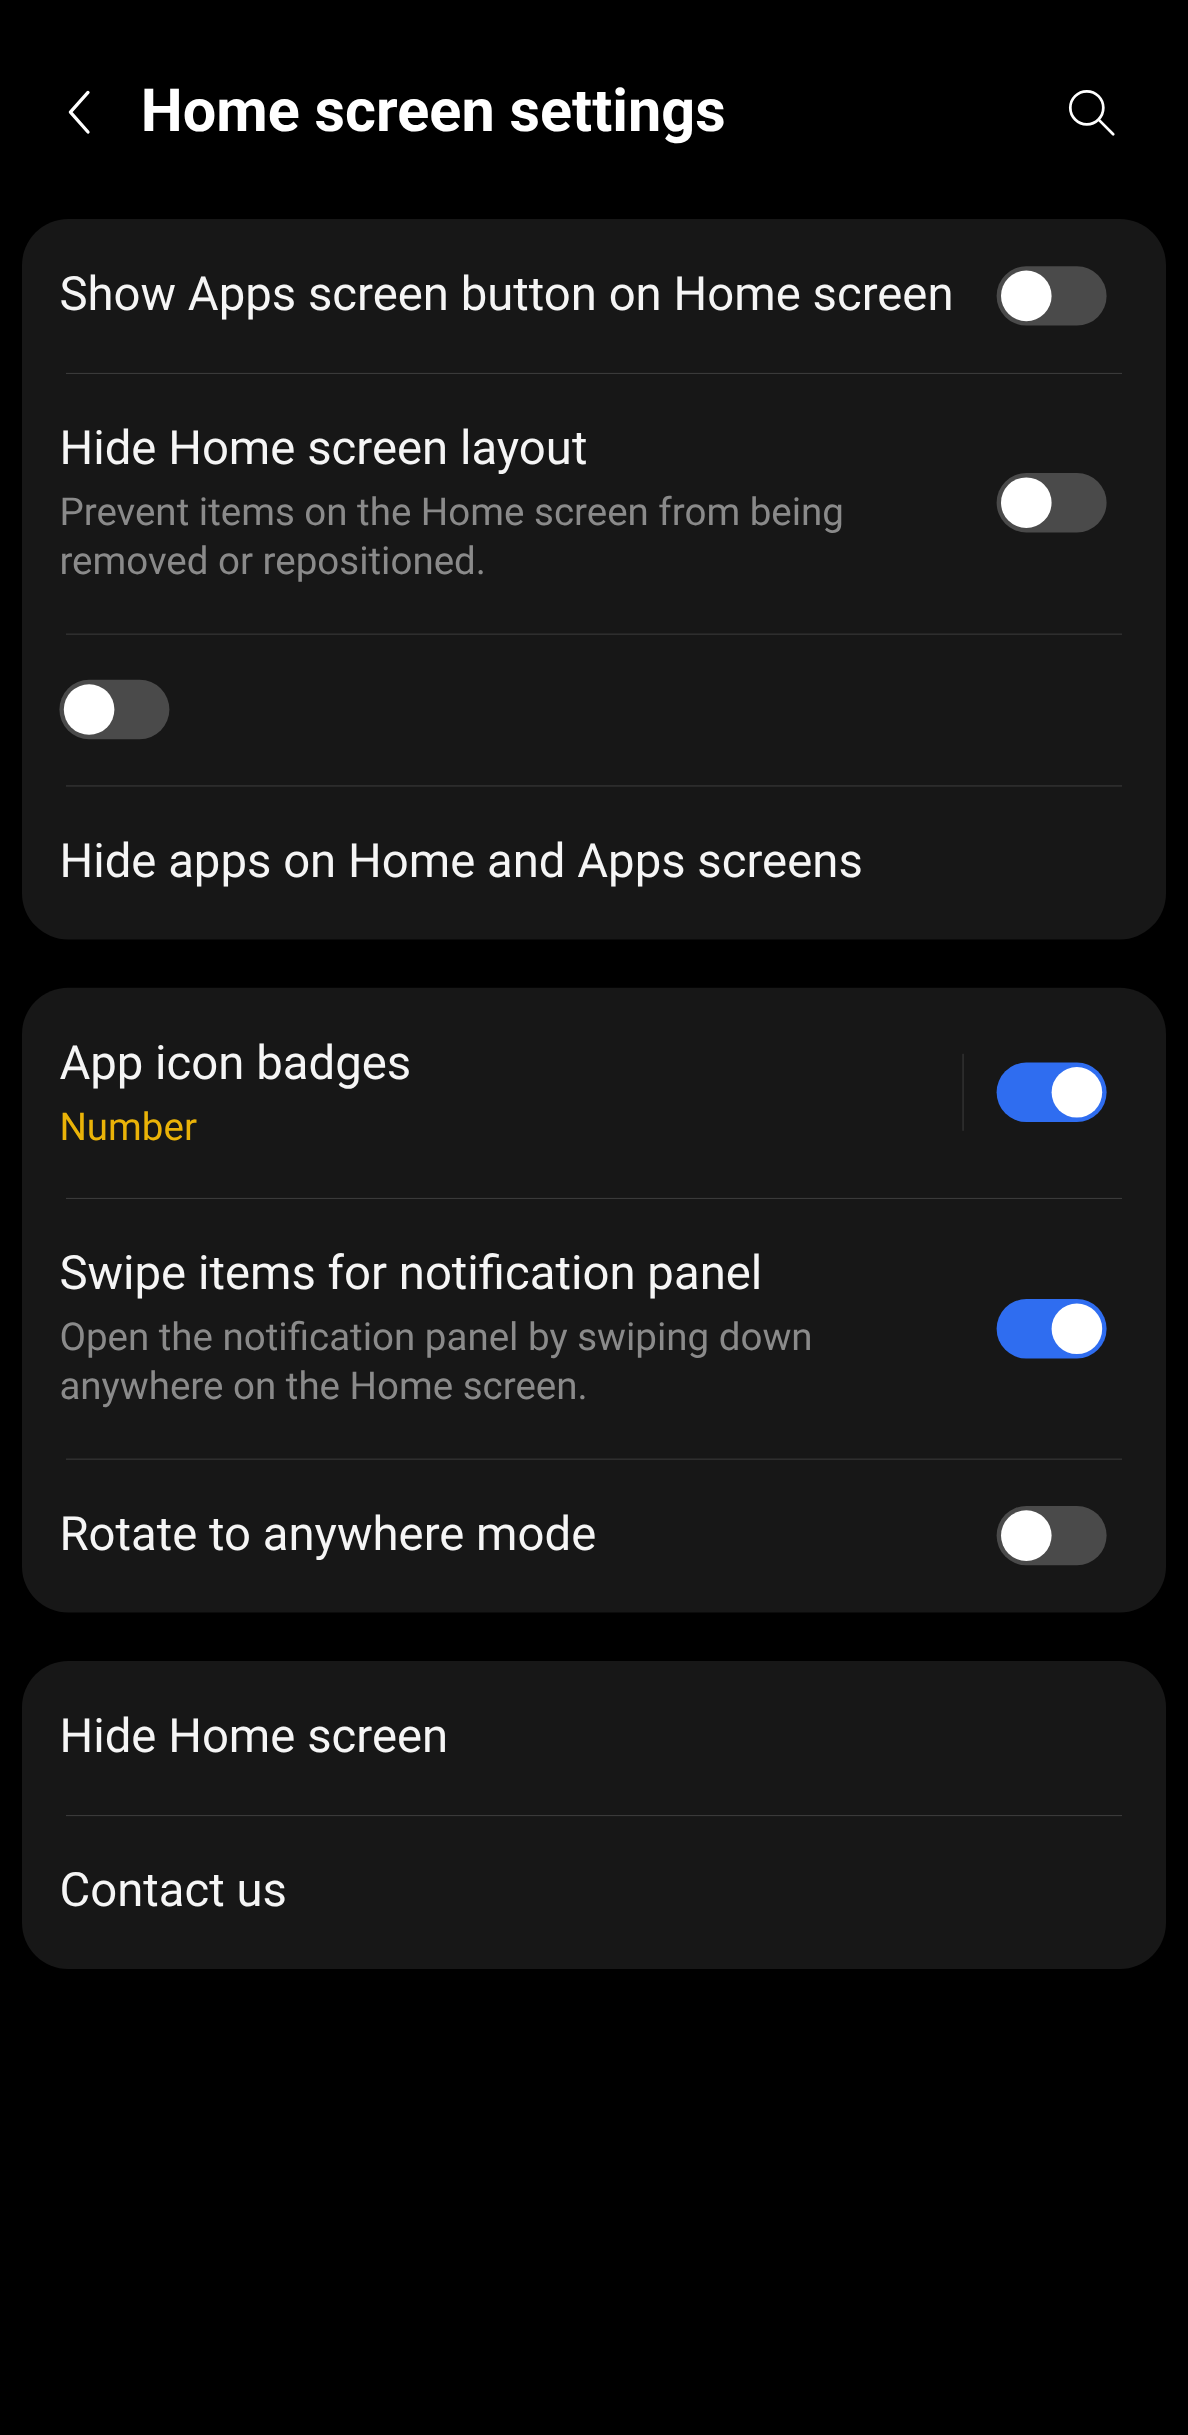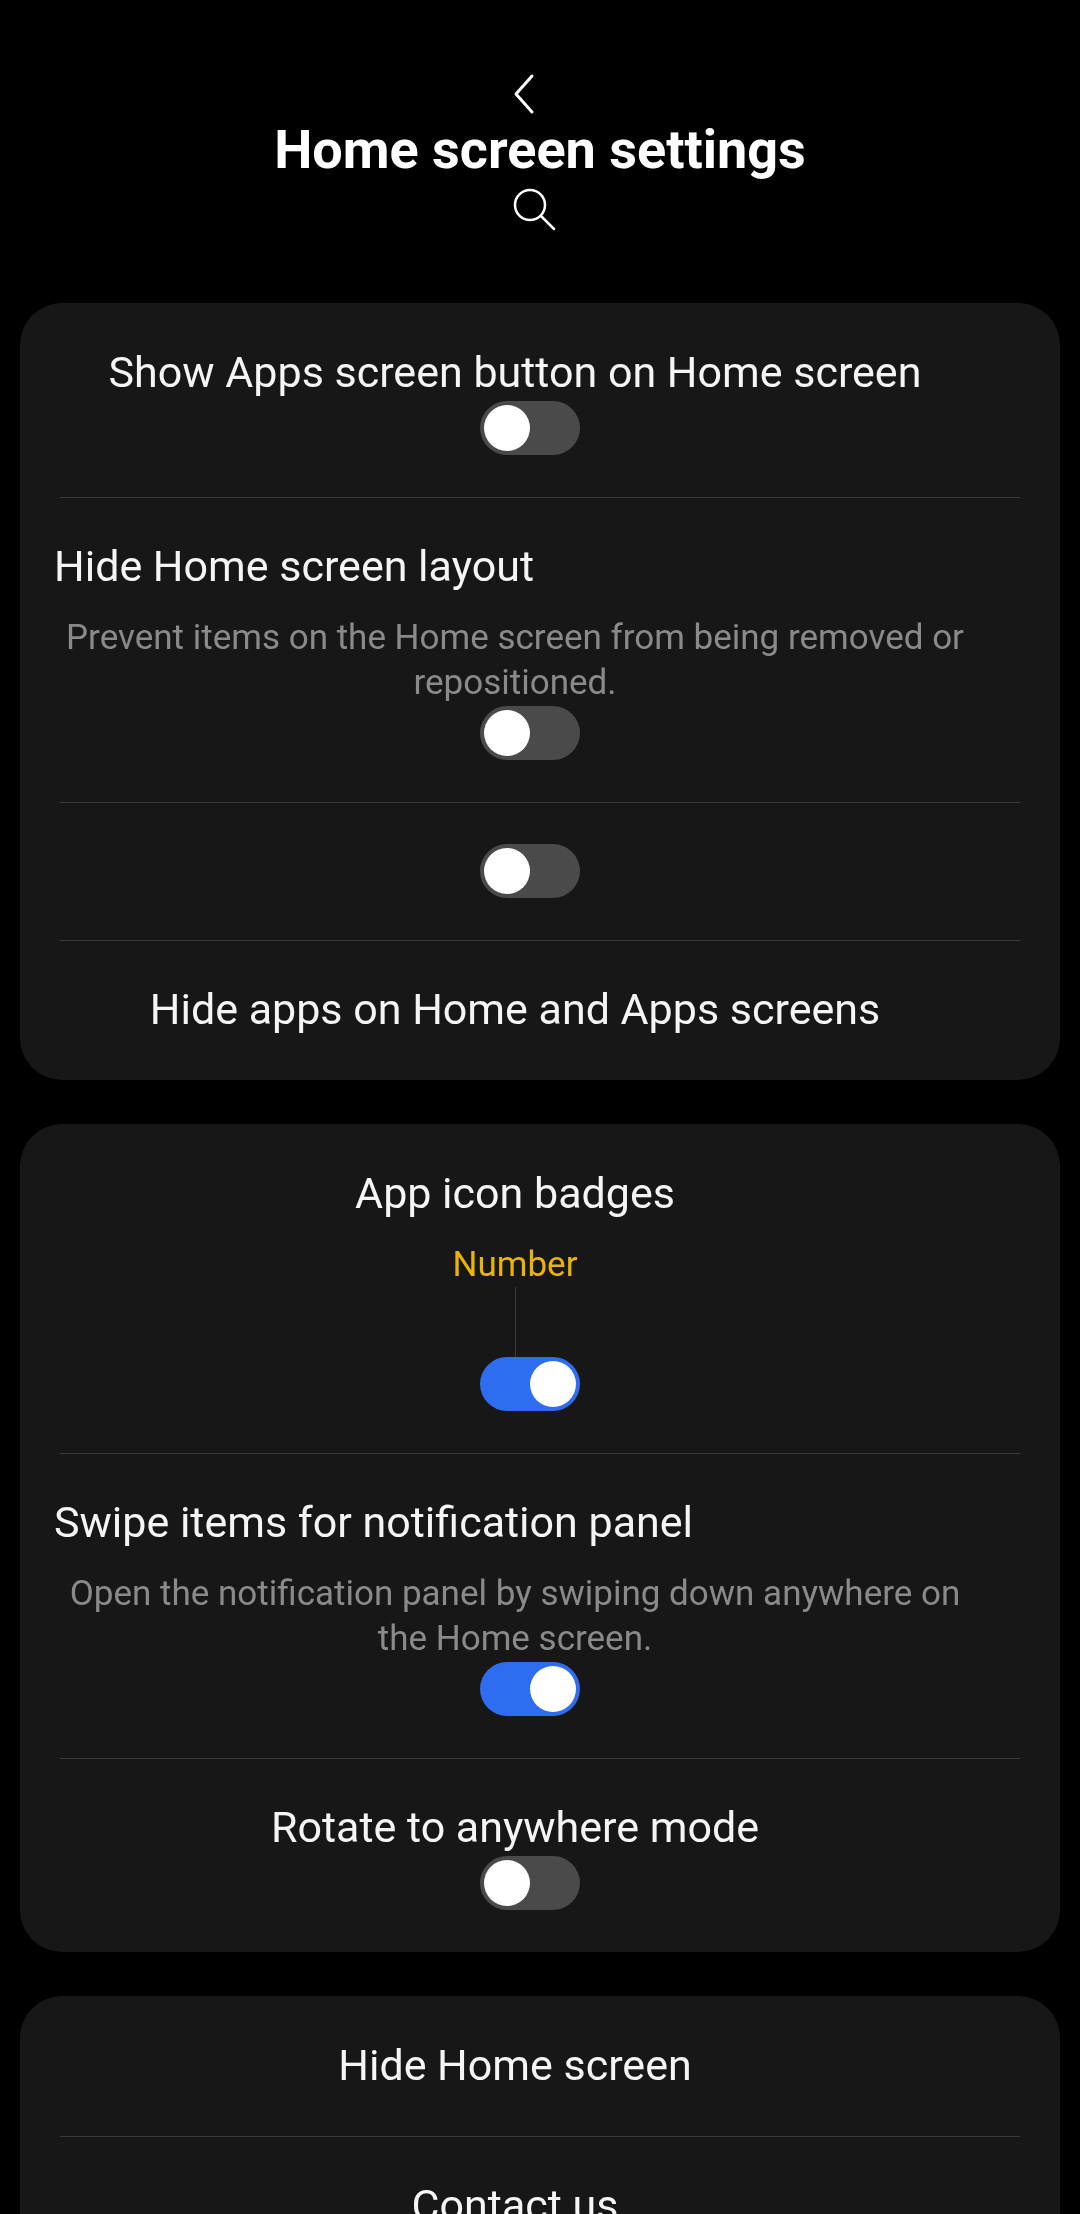--- a/index.html
+++ b/index.html
@@ -13,21 +13,20 @@
       height: 2214px;
       background: #000000;
       font-family: -apple-system, BlinkMacSystemFont, "Segoe UI", Roboto, sans-serif;
       color: #ffffff;
       overflow: hidden;
     }
     .header {
       display: flex;
       align-items: center;
       padding: 70px 48px 50px 48px;
-      flex-direction: column;
     }
     .back-btn {
       width: 48px;
       height: 48px;
       display: flex;
       align-items: center;
       justify-content: center;
       margin-right: 32px;
     }
     .back-btn svg {
@@ -61,21 +60,20 @@
       background: #171717;
       border-radius: 42px;
       margin: 16px 20px 44px 20px;
       overflow: hidden;
     }
     .row {
       display: flex;
       align-items: center;
       padding: 42px 54px 42px 34px;
       position: relative;
-      flex-direction: column;
     }
     .row + .row::before {
       content: "";
       position: absolute;
       left: 40px;
       right: 40px;
       top: 0;
       height: 1px;
       background: #3a3a3a;
     }
@@ -87,22 +85,21 @@
     .row-label {
       font-size: 43px;
       font-weight: 400;
       color: #f5f5f5;
       line-height: 1.3;
     }
     .row-sub {
       font-size: 35px;
       color: #8a8a8a;
       line-height: 1.3;
-      margin-top: 20px;
-      text-align: center;
+      margin-top: 6px;
     }
     .row-sub.blue {
       color: #eab308;
     }
     .toggle {
       width: 100px;
       height: 54px;
       border-radius: 27px;
       position: relative;
       flex-shrink: 0;

